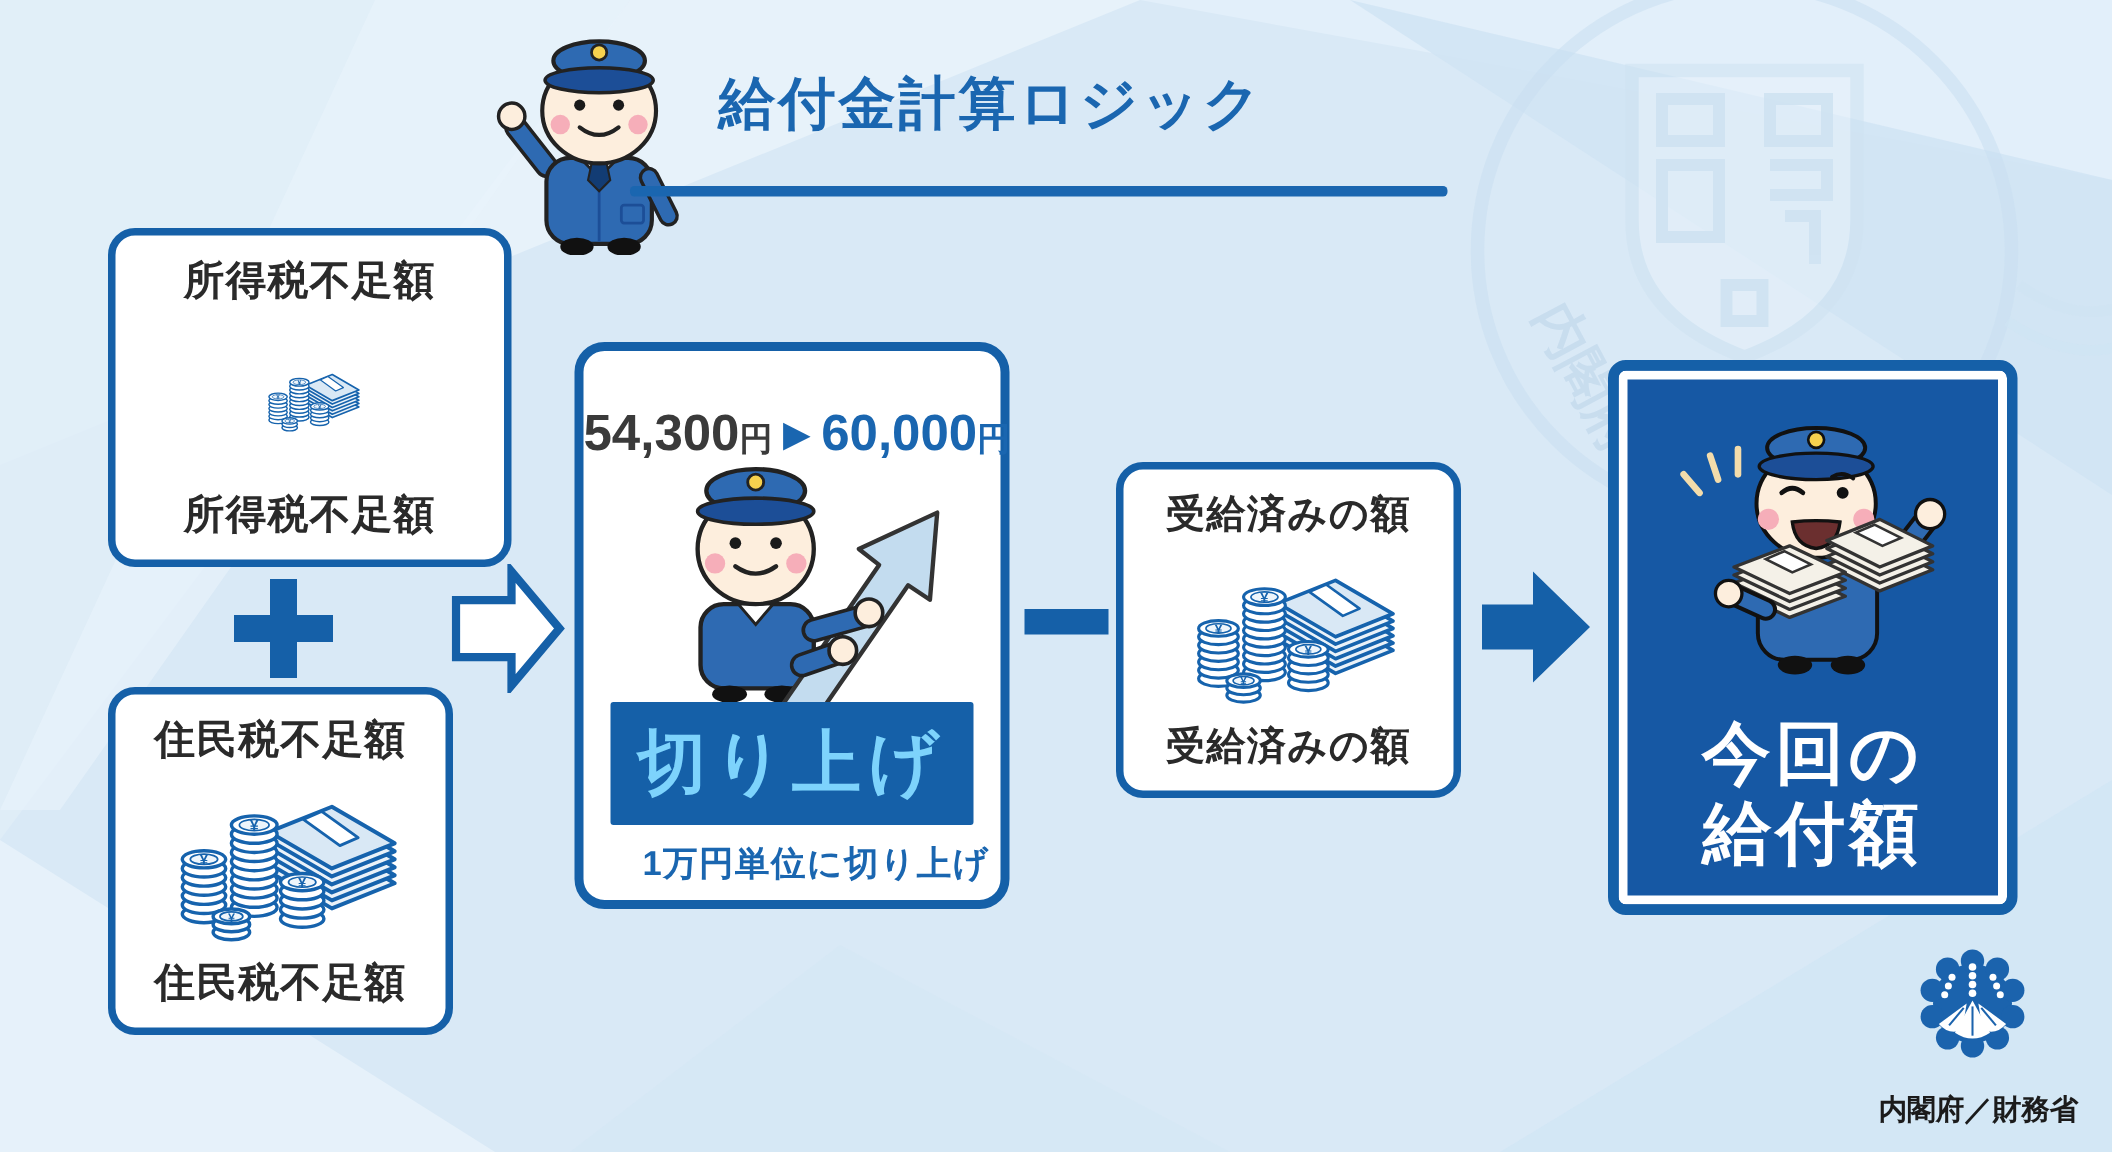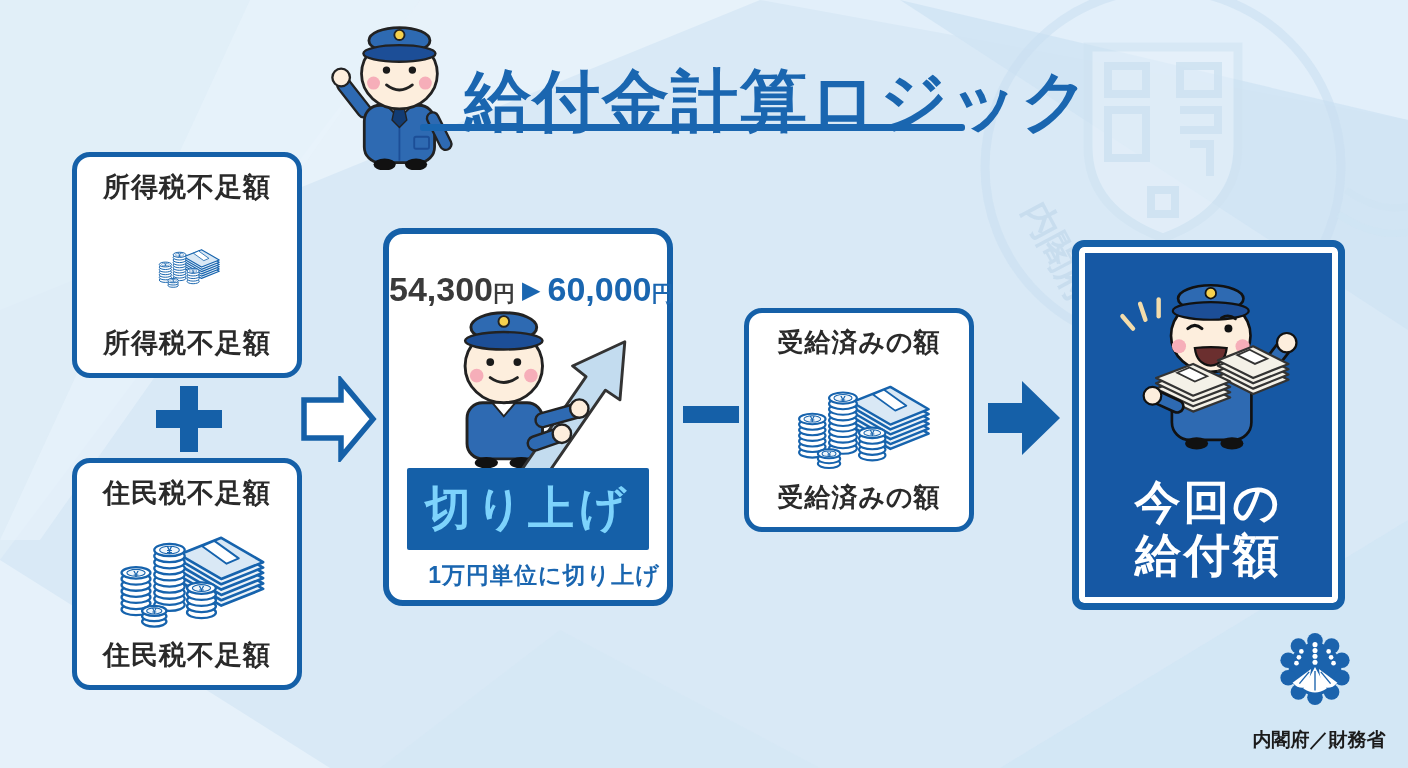--- a/index.html
+++ b/index.html
@@ -2,32 +2,32 @@
 <html><head>
 <meta charset="utf-8">
 <style>
   html,body{margin:0;padding:0;background:#9bb8cf;}
   .stage{position:relative;width:1408px;height:768px;overflow:hidden;
     background:#d9e9f6;font-family:"Liberation Sans","DejaVu Sans",sans-serif;}
   .abs{position:absolute;}
   svg{display:block;}
 
   
-  .page-title{position:absolute;left:464px;top:44px;font-size:67px;font-weight:900;
-    color:#1a66b0;letter-spacing:2px;white-space:nowrap;margin-top:12px;}
+  .page-title{position:absolute;left:479px;top:44px;font-size:38px;font-weight:900;
+    color:#1a66b0;letter-spacing:2px;white-space:nowrap;}
   .title-underline{position:absolute;left:420px;top:124px;width:545px;height:7px;
     background:#1a66b0;border-radius:3px;}
 
   
   .card{position:absolute;background:#ffffff;border:5px solid #1560a8;border-radius:18px;
     box-sizing:border-box;display:flex;flex-direction:column;align-items:center;
     justify-content:space-between;padding:12px 4px;}
   .card-label{font-size:27px;font-weight:800;color:#2a2a2a;letter-spacing:1px;white-space:nowrap;}
 
-  .card-income{left:72px;top:152px;width:230px;height:226px;gap:35px;}
+  .card-income{left:72px;top:152px;width:269px;height:226px;gap:35px;}
   .card-resident{left:72px;top:458px;width:230px;height:232px;}
   .card-received{left:744px;top:308px;width:230px;height:224px;}
   .card-received .card-label{font-size:26px;}
 
   
   .plus{position:absolute;left:156px;top:386px;width:66px;height:66px;}
   .plus::before{content:"";position:absolute;left:0;top:24px;width:66px;height:18px;background:#1560a8;}
   .plus::after{content:"";position:absolute;left:24px;top:0;width:18px;height:66px;background:#1560a8;}
   .minus{position:absolute;left:683px;top:406px;width:56px;height:17px;background:#1560a8;}
 

